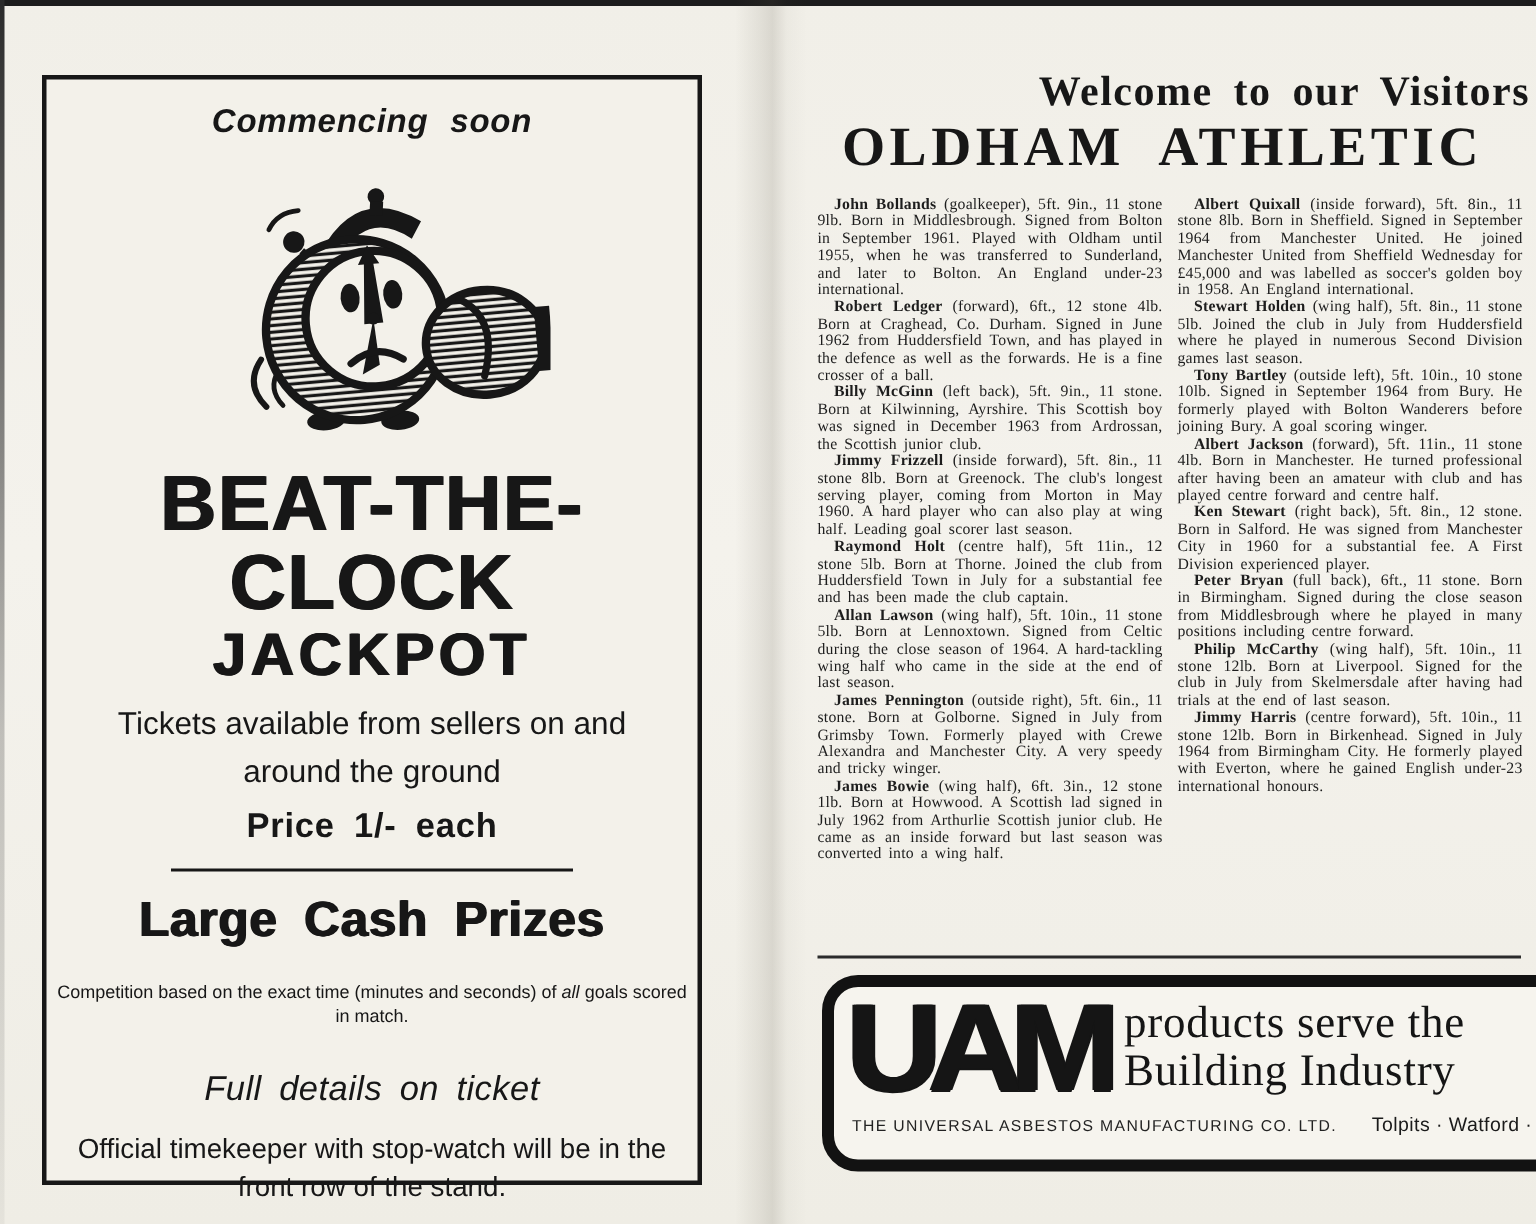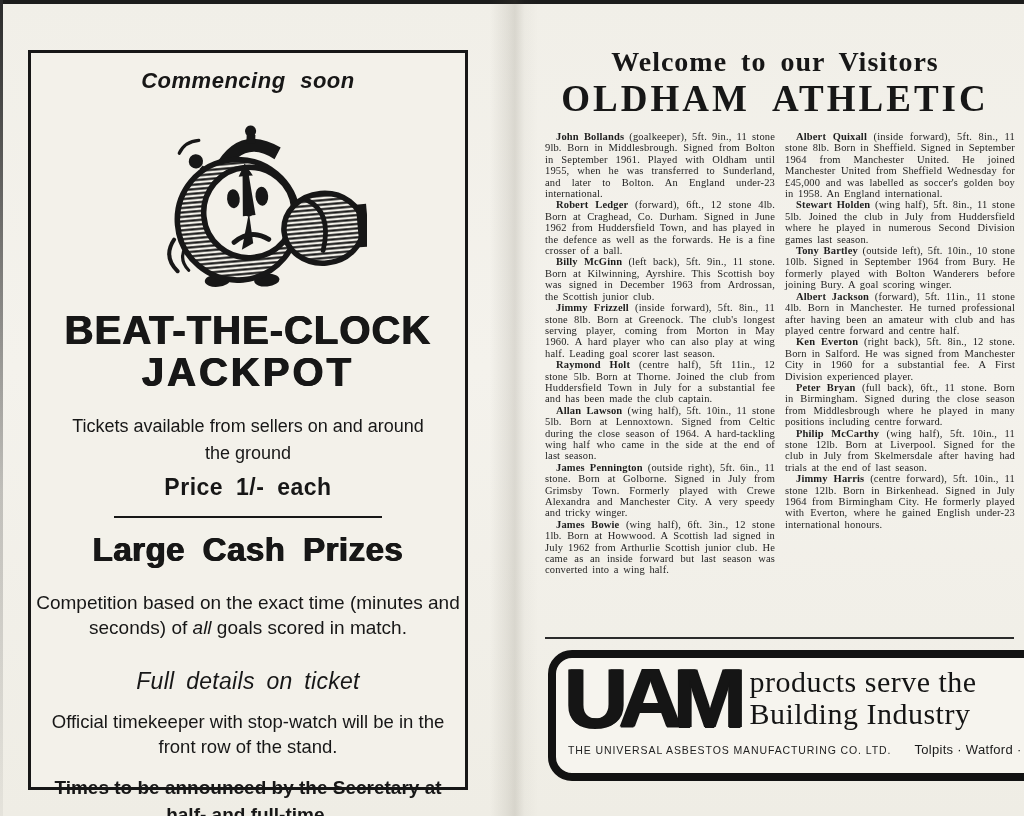--- a/index.html
+++ b/index.html
@@ -22,34 +22,34 @@
 
   
   .ad-box {
     position:absolute; left:28px; top:50px; width:434px; height:734px;
     border:3px solid #171717; background:#f3f1ea; box-sizing:content-box;
     text-align:center;
   }
   .heavy { text-shadow:.6px 0 0 currentColor, -.6px 0 0 currentColor; }
   .commencing { margin-top:15px; font-size:22px; font-weight:bold; font-style:italic; letter-spacing:.5px; word-spacing:8px; }
   .clock-wrap { margin-top:4px; height:212px; }
-  .bt-line { font-size:40px; font-weight:bold; line-height:1.02; letter-spacing:1px; }
+  .bt-line { font-size:52px; font-weight:bold; line-height:1.02; letter-spacing:1px; }
   .bt-line2 { font-size:40px; font-weight:bold; line-height:1.05; letter-spacing:3px; }
-  .tickets { font-size:18px; margin-top:20px; line-height:1.5; padding:0 28px; }
+  .tickets { font-size:21px; margin-top:9px; line-height:1.5; padding:0 28px; }
   .price { font-size:23px; font-weight:bold; margin-top:7px; letter-spacing:.5px; word-spacing:6px; }
   .rule { width:268px; height:2px; background:#171717; margin:15px auto 0; }
   .prizes { font-size:33px; font-weight:bold; margin-top:13px; letter-spacing:.5px; word-spacing:8px; }
-  .competition { font-size:19px; margin-top:21px; line-height:1.35; padding:0 4px; }
+  .competition { font-size:12px; margin-top:21px; line-height:1.35; padding:0 4px; }
   .details { font-size:23px; font-style:italic; margin-top:27px; letter-spacing:.3px; word-spacing:5px; }
   .timekeeper { font-size:18.5px; margin-top:15px; line-height:1.35; }
   .times { font-size:19px; font-weight:bold; margin-top:15px; line-height:1.4; padding:0 8px; }
 
   
   .serif { font-family:"Liberation Serif", serif; }
-  .welcome { position:absolute; left:530px; top:46px; width:490px; text-align:center;
+  .welcome { position:absolute; left:530px; top:46px; width:490px; text-align:right;
     font-size:28px; font-weight:bold; letter-spacing:1px; word-spacing:6px; }
   .team { position:absolute; left:530px; top:77px; width:490px; text-align:center;
     font-size:37px; font-weight:bold; letter-spacing:3px; word-spacing:12px; }
   .bio-cols { position:absolute; left:545px; top:131px; width:470px; display:flex; gap:10px; color:#1d1d1d; }
   .bio-col { width:230px; }
   .bio { margin:0; font-size:10.5px; line-height:11.4px; text-align:justify; text-indent:11px;
     letter-spacing:.15px; word-spacing:1.8px; }
   .divider { position:absolute; left:545px; top:637px; width:469px; height:2px; background:#2b2b2b; }
 
   
@@ -148,21 +148,21 @@
         <p class="bio"><b>Raymond Holt </b>(centre half), 5ft 11in., 12 stone 5lb. Born at Thorne. Joined the club from Huddersfield Town in July for a substantial fee and has been made the club captain.</p>
         <p class="bio"><b>Allan Lawson </b>(wing half), 5ft. 10in., 11 stone 5lb. Born at Lennoxtown. Signed from Celtic during the close season of 1964. A hard-tackling wing half who came in the side at the end of last season.</p>
         <p class="bio"><b>James Pennington </b>(outside right), 5ft. 6in., 11 stone. Born at Golborne. Signed in July from Grimsby Town. Formerly played with Crewe Alexandra and Manchester City. A very speedy and tricky winger.</p>
         <p class="bio"><b>James Bowie </b>(wing half), 6ft. 3in., 12 stone 1lb. Born at Howwood. A Scottish lad signed in July 1962 from Arthurlie Scottish junior club. He came as an inside forward but last season was converted into a wing half.</p>
       </div>
     <div class="bio-col">
         <p class="bio"><b>Albert Quixall </b>(inside forward), 5ft. 8in., 11 stone 8lb. Born in Sheffield. Signed in September 1964 from Manchester United. He joined Manchester United from Sheffield Wednesday for £45,000 and was labelled as soccer's golden boy in 1958. An England international.</p>
         <p class="bio"><b>Stewart Holden </b>(wing half), 5ft. 8in., 11 stone 5lb. Joined the club in July from Huddersfield where he played in numerous Second Division games last season.</p>
         <p class="bio"><b>Tony Bartley </b>(outside left), 5ft. 10in., 10 stone 10lb. Signed in September 1964 from Bury. He formerly played with Bolton Wanderers before joining Bury. A goal scoring winger.</p>
         <p class="bio"><b>Albert Jackson </b>(forward), 5ft. 11in., 11 stone 4lb. Born in Manchester. He turned professional after having been an amateur with club and has played centre forward and centre half.</p>
-        <p class="bio"><b>Ken Everton </b>(right back), 5ft. 8in., 12 stone. Born in Salford. He was signed from Manchester City in 1960 for a substantial fee. A First Division experienced player.</p>
+        <p class="bio"><b>Ken Stewart </b>(right back), 5ft. 8in., 12 stone. Born in Salford. He was signed from Manchester City in 1960 for a substantial fee. A First Division experienced player.</p>
         <p class="bio"><b>Peter Bryan </b>(full back), 6ft., 11 stone. Born in Birmingham. Signed during the close season from Middlesbrough where he played in many positions including centre forward.</p>
         <p class="bio"><b>Philip McCarthy </b>(wing half), 5ft. 10in., 11 stone 12lb. Born at Liverpool. Signed for the club in July from Skelmersdale after having had trials at the end of last season.</p>
         <p class="bio"><b>Jimmy Harris </b>(centre forward), 5ft. 10in., 11 stone 12lb. Born in Birkenhead. Signed in July 1964 from Birmingham City. He formerly played with Everton, where he gained English under-23 international honours.</p>
       </div>
   </div>
 
   <div class="divider"></div>
 
   <div class="uam">
     <div class="uam-row">

